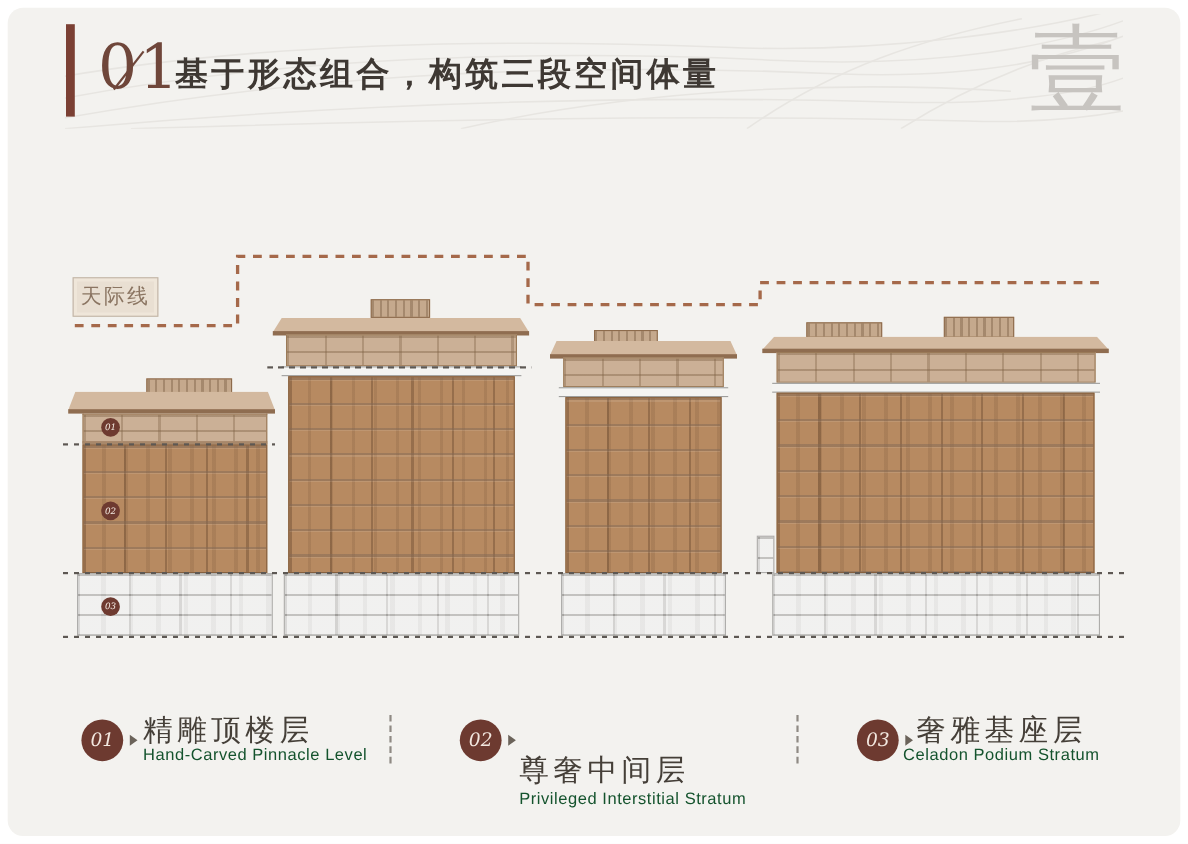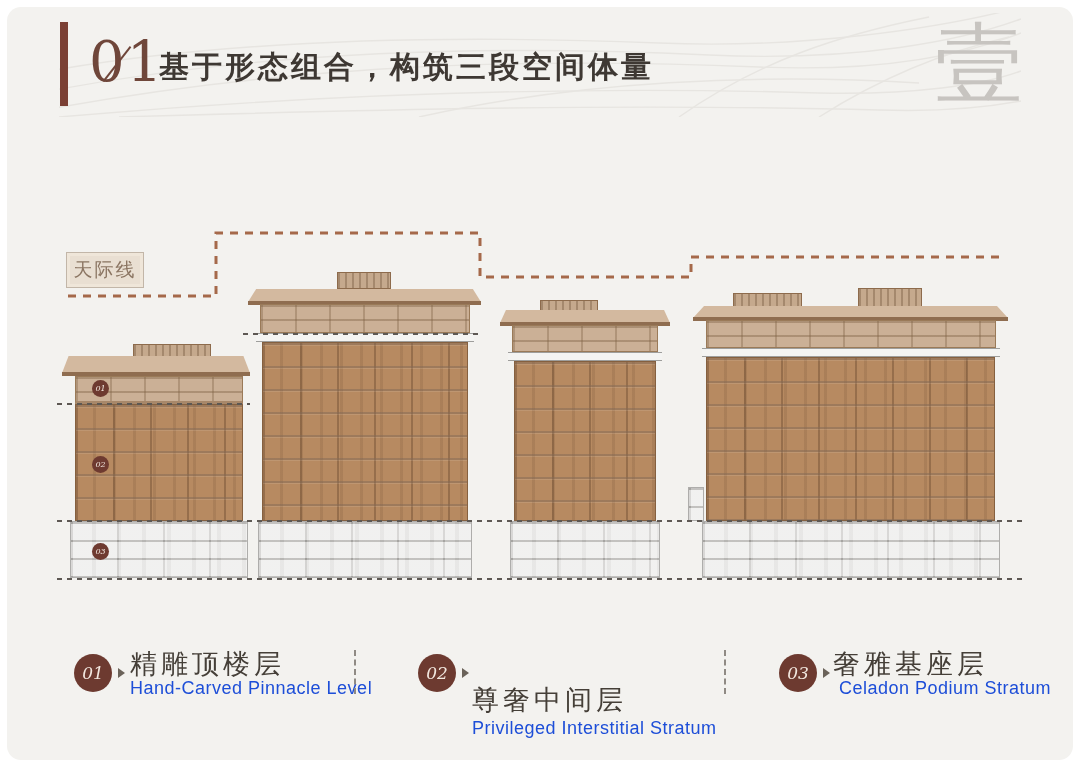--- a/index.html
+++ b/index.html
@@ -59,21 +59,21 @@
   .badge { width:17px; height:17px; border-radius:50%; background:#6e3a30; color:#f2e7df;
            font:italic 8px/17px "DejaVu Serif", serif; text-align:center; z-index:4; }
 
   
   .legend-badge { width:38px; height:38px; border-radius:50%; background:#6d3a30; color:#f2e7df;
                   font:italic 17px/38px "DejaVu Serif", serif; text-align:center; z-index:2; }
   .legend-pointer { width:0; height:0; border-left:7px solid #6b635a;
                     border-top:5px solid transparent; border-bottom:5px solid transparent; z-index:2; }
   .legend-zh { font-family:"DejaVu Serif", serif; font-size:27px; font-weight:500;
                color:#453f38; letter-spacing:4px; z-index:2; }
-  .legend-en { font-size:18px; color:#1d4ed8; letter-spacing:.5px; z-index:2; }
+  .legend-en { font-size:15px; color:#14532d; letter-spacing:.5px; z-index:2; }
   .legend-divider { width:0; height:44px; border-left:2px dashed #8f8a84; z-index:2; }
 </style>
 </head>
 <body>
 
 <div class="page">
 <div class="slide">
 
   <svg class="leafline" width="962" height="104" viewBox="0 0 962 104">
     <g fill="none" stroke="#e7e5e1" stroke-width="1.4">
@@ -152,16 +152,16 @@
   <div class="abs legend-badge" style="left:411px; top:647px;">02</div>
   <div class="abs legend-pointer" style="left:455px; top:661px;"></div>
   <div class="abs legend-zh" style="left:465px; top:675px;">尊奢中间层</div>
   <div class="abs legend-en" style="left:465px; top:711px;">Privileged Interstitial Stratum</div>
 
   <div class="abs legend-divider" style="left:717px; top:643px;"></div>
 
   <div class="abs legend-badge" style="left:772px; top:647px;">03</div>
   <div class="abs legend-pointer" style="left:816px; top:661px;"></div>
   <div class="abs legend-zh" style="left:826px; top:639px;">奢雅基座层</div>
-  <div class="abs legend-en" style="left:832px; top:671px;">Celadon Podium Stratum</div>
+  <div class="abs legend-en" style="left:814px; top:671px;">Celadon Podium Stratum</div>
 
 </div>
 </div>
 
 </body></html>

